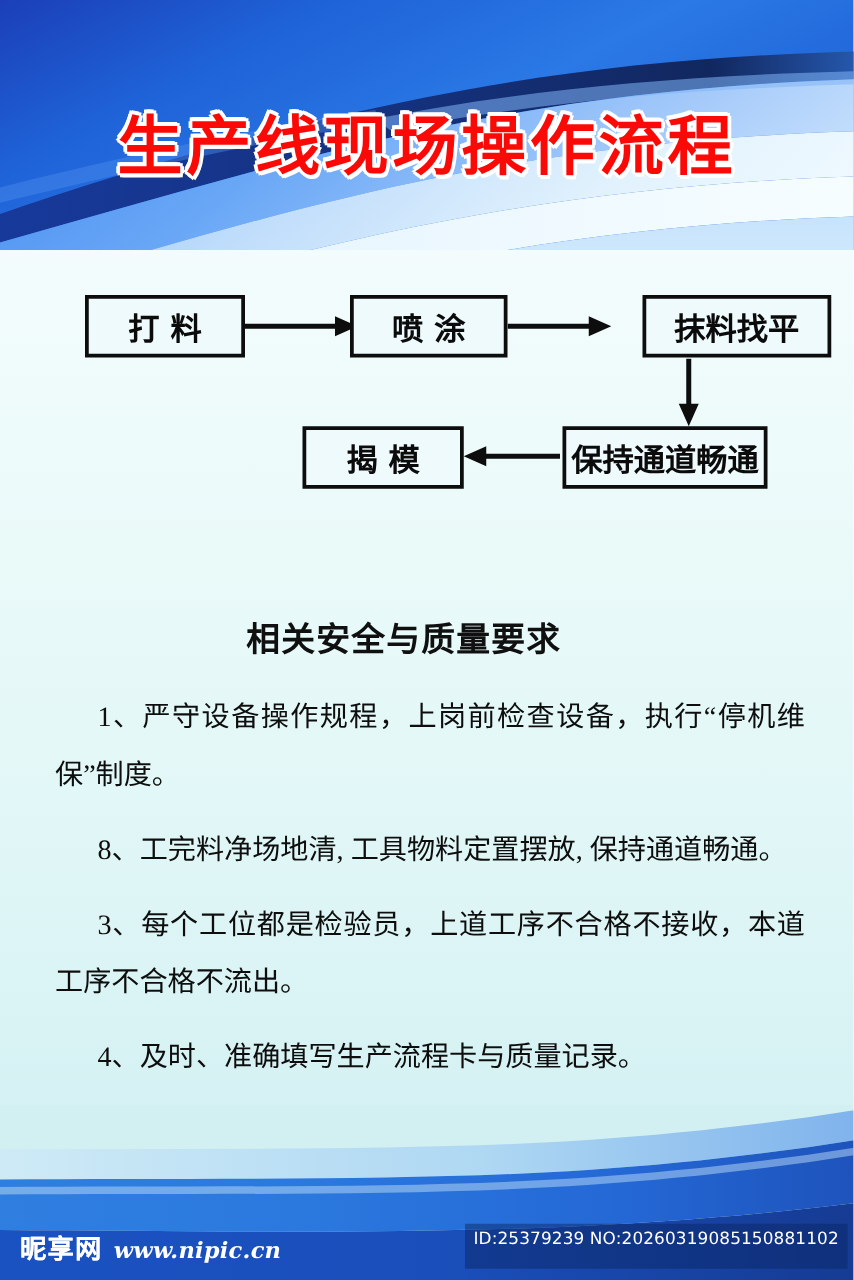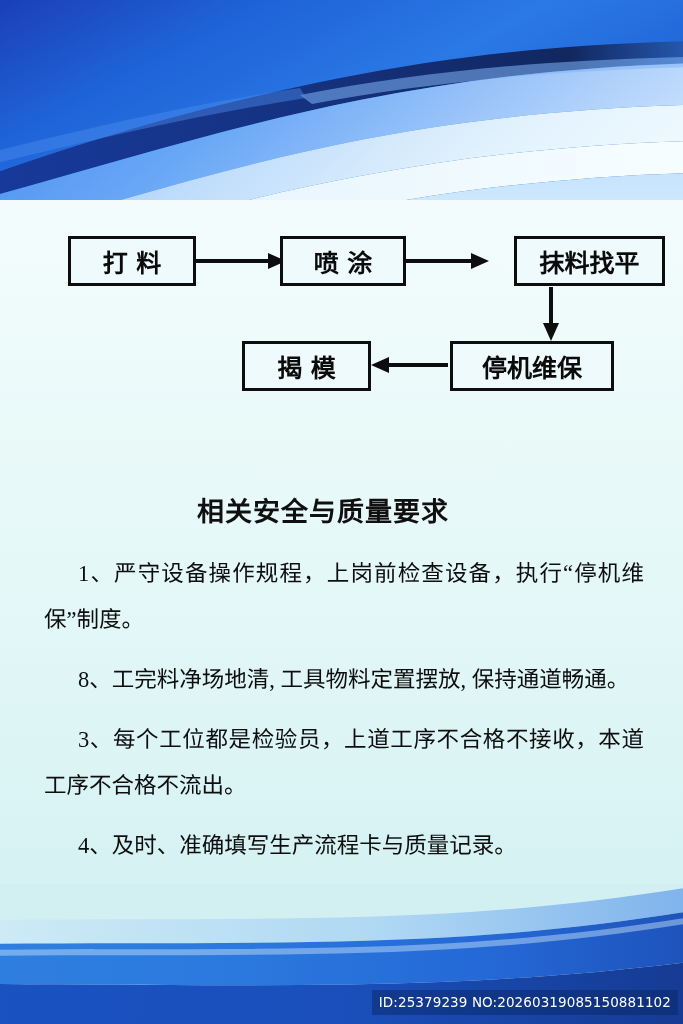--- a/index.html
+++ b/index.html
@@ -162,21 +162,21 @@
     letter-spacing: 0.2px;
   }
   .id-chip {
     position: absolute;
     right: 5px;
     bottom: 9px;
     background: rgba(8, 36, 96, 0.45);
     color: #ffffff;
     font-family: "DejaVu Sans", "Liberation Sans", sans-serif;
     font-size: 13.5px;
-    padding: 4px 7px 5px 7px;
+    padding: 4px 7px 16px 7px;
     letter-spacing: 0.1px;
     white-space: nowrap;
   }
 </style>
 </head>
 <body>
 
 <div id="poster">
 
   <div class="header-band">
@@ -230,20 +230,21 @@
 
       <path d="M -40,282 C 80,244 230,200 360,176 C 480,153 610,141 740,140 L 740,172 C 615,173 490,184 372,206 C 240,230 80,276 -40,312 Z" fill="url(#hgWhite)"></path>
 
       <path d="M -40,312 C 80,276 240,230 372,206 C 490,184 615,173 740,172 L 740,210 L -40,210 Z" fill="url(#hgFade)"></path>
 
       <path d="M 300,95 C 430,70 560,58 740,56 L 740,66 C 565,69 435,81 312,104 Z" fill="#7fb4f5" opacity="0.55"></path>
       <path d="M -40,160 C 70,132 180,106 300,88 L 306,98 C 190,116 75,144 -40,172 Z" fill="#4b8cee" opacity="0.45"></path>
     </svg>
   </div>
 
+  <div class="poster-title">生产线现场操作流程</div>
 
   <div class="flow">
 
     <svg class="flow-svg" viewBox="0 0 683 1024">
 
       <g>
         <line x1="196" y1="261" x2="272" y2="261" stroke="#0d0d0d" stroke-width="4"></line>
         <polygon points="286,261 268,253 268,269" fill="#0d0d0d"></polygon>
       </g>
 
@@ -262,21 +263,21 @@
         <polygon points="371,365 389,357 389,373" fill="#0d0d0d"></polygon>
       </g>
     </svg>
 
     <div class="flow-box" style="left:68px; top:236px; width:128px; height:50px;">打  料</div>
 
     <div class="flow-box" style="left:280px; top:236px; width:126px; height:50px;">喷  涂</div>
 
     <div class="flow-box" style="left:489px; top:236px; width:151px; height:50px;margin-left:25px;">抹料找平</div>
 
-    <div class="flow-box" style="left:450px; top:341px; width:164px; height:50px;">停机维保</div>
+    <div class="flow-box" style="left:450px; top:341px; width:164px; height:50px;">保持通道畅通</div>
 
     <div class="flow-box" style="left:242px; top:341px; width:129px; height:50px;">揭  模</div>
   </div>
 
   <div class="section-heading">相关安全与质量要求</div>
 
   <div class="rules">
     <p class="rule-item">1、严守设备操作规程，上岗前检查设备，执行“停机维保”制度。</p>
     <p class="rule-item">8、工完料净场地清, 工具物料定置摆放, 保持通道畅通。</p>
     <p class="rule-item">3、每个工位都是检验员，上道工序不合格不接收，本道工序不合格不流出。</p>
@@ -310,16 +311,20 @@
 
       <path d="M -30,60 C 120,58 320,62 470,52 C 560,46 640,36 720,22 L 720,74 C 630,86 540,94 440,98 C 280,104 110,100 -30,100 Z" fill="url(#fgBlue)"></path>
 
       <path d="M -30,100 C 110,100 280,104 440,98 C 540,94 630,86 720,74 L 720,150 L -30,150 Z" fill="url(#fgDeep)"></path>
 
       <path d="M -30,66 C 130,64 320,68 470,58 C 560,52 640,42 720,28 L 720,34 C 640,48 560,58 470,64 C 320,74 130,70 -30,72 Z" fill="#bcdcf7" opacity="0.5"></path>
     </svg>
   </div>
 
   <div class="footer-content">
+    <div class="brand-wrap">
+      <span class="brand-logo">昵享网</span>
+      <span class="brand-url">www.nipic.cn</span>
+    </div>
     <div class="id-chip">ID:25379239 NO:20260319085150881102</div>
   </div>
 
 </div>
 
 </body></html>

